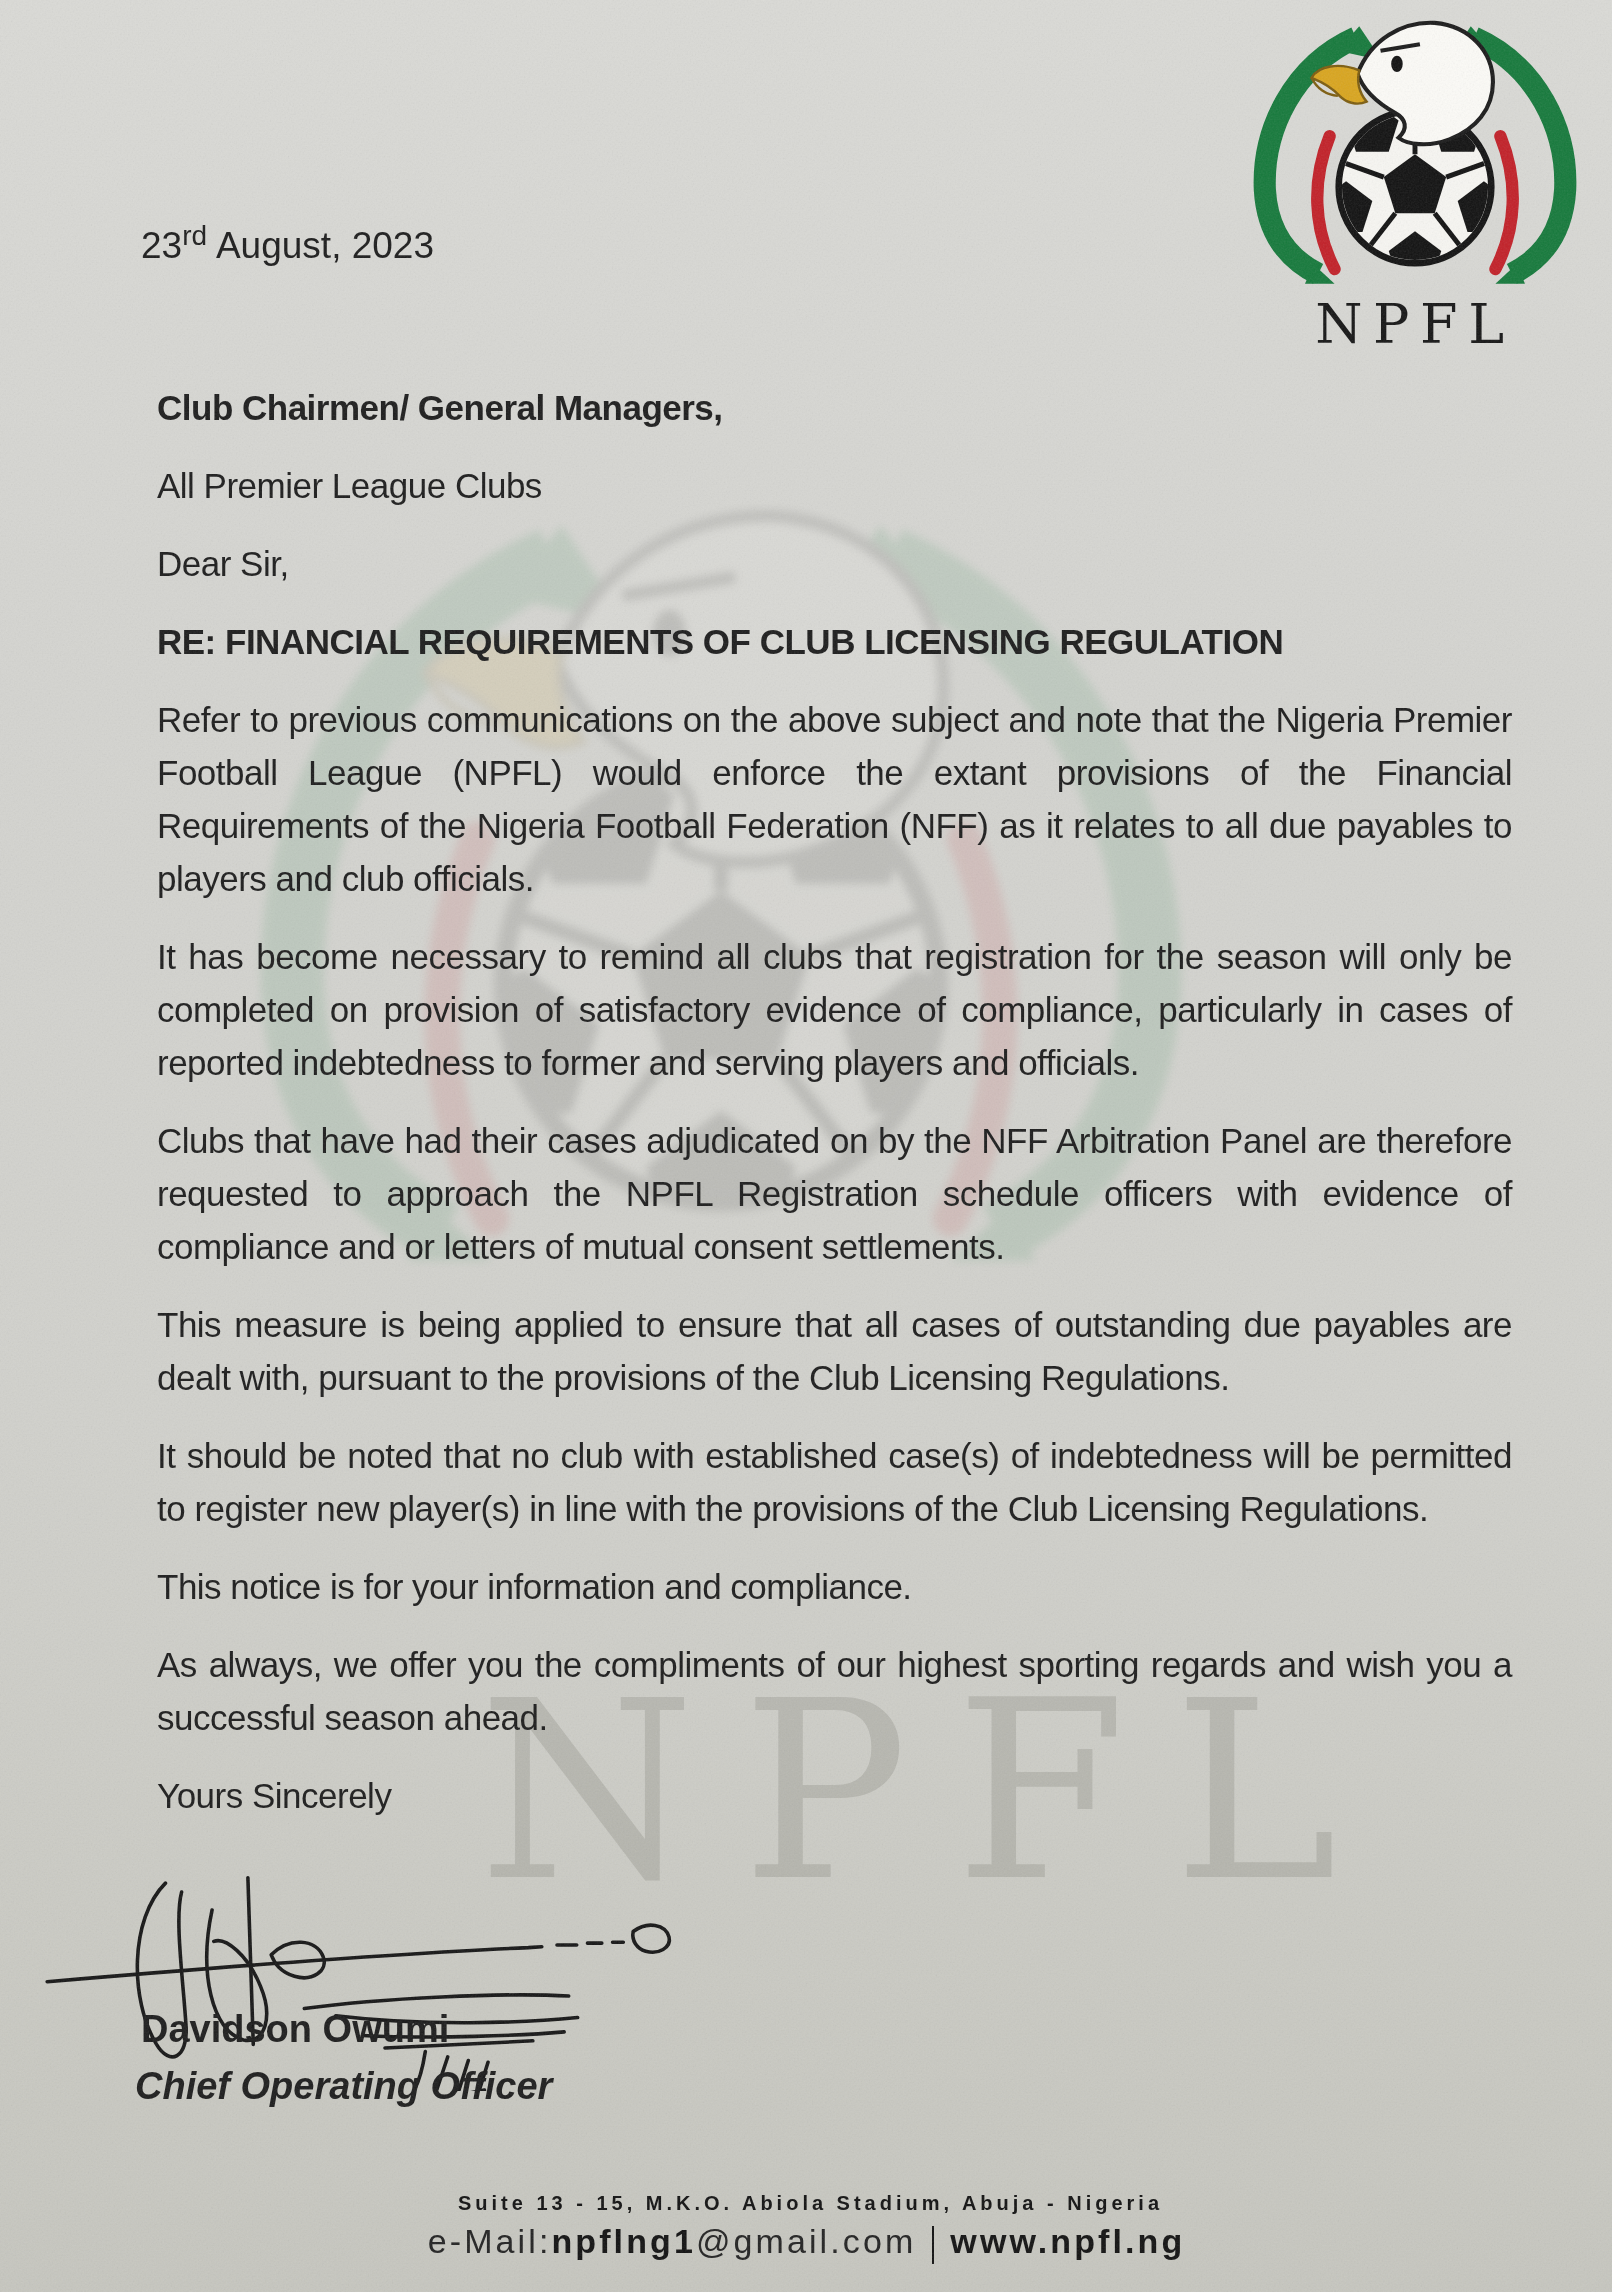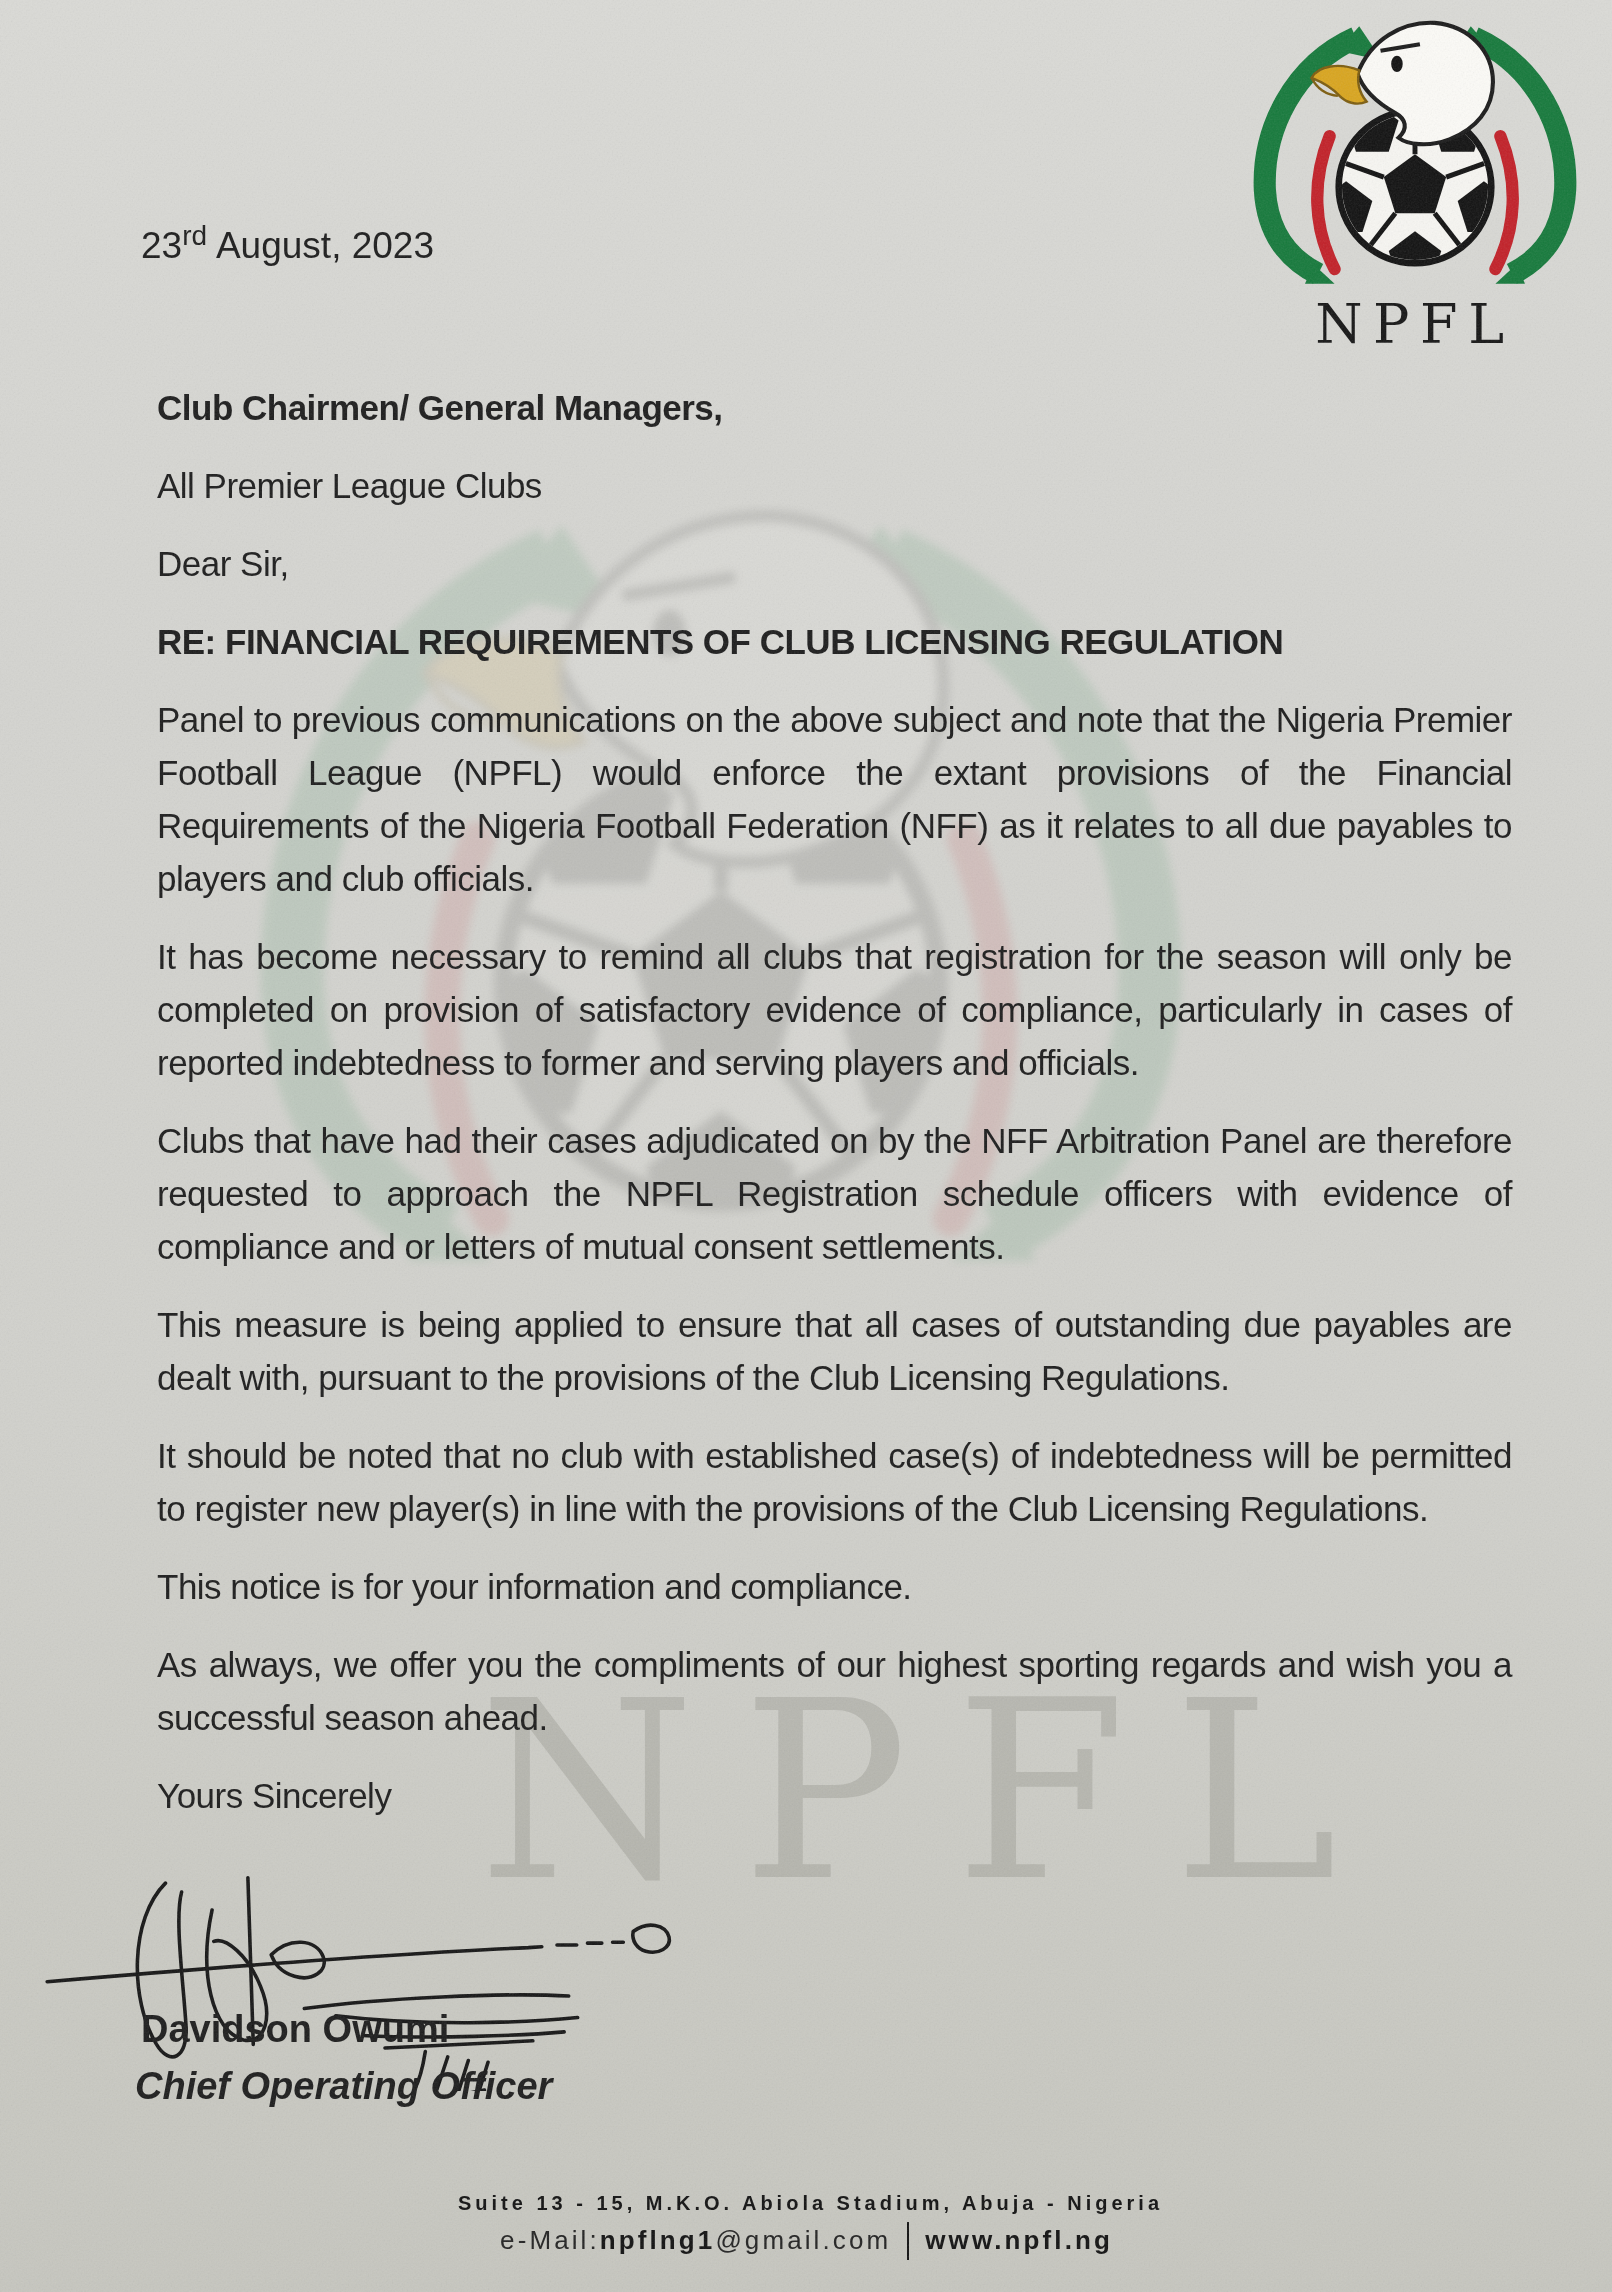--- a/index.html
+++ b/index.html
@@ -36,21 +36,21 @@
   .body-col p{margin:0 0 25px 0;font-size:35px;line-height:53px;letter-spacing:-0.5px;text-align:justify;}
   .body-col p.nj{text-align:left;}
   .bold{font-weight:bold;}
   
   .signature{position:absolute;left:40px;top:1867px;z-index:4;}
   .sig-name{position:absolute;left:141px;top:2008px;font-size:38px;font-weight:bold;z-index:4;}
   .sig-title{position:absolute;left:135px;top:2065px;font-size:38px;font-weight:bold;font-style:italic;z-index:4;}
   
   .footer{position:absolute;left:0;right:0;top:2192px;text-align:center;z-index:4;color:#111;}
   .footer .l1{font-size:20px;font-weight:bold;letter-spacing:4px;padding-left:8px;}
-  .footer .l2{font-size:26px;letter-spacing:3.1px;margin-top:7.2px;}
+  .footer .l2{font-size:34px;letter-spacing:3.1px;margin-top:7.2px;}
   .footer .lt{font-weight:normal;color:#222;}
   .footer .hv{font-weight:bold;}
   .vbar{display:inline-block;border-left:2.7px solid #111;height:38px;margin:0 16px;vertical-align:-10.7px;}
 </style>
 </head>
 <body>
 
 <div class="page">
 
   <svg width="0" height="0" style="position:absolute" aria-hidden="true">
@@ -114,21 +114,21 @@
     <div class="logo-text">NPFL</div>
   </div>
 
   <div class="date-line"><span>23</span><sup>rd</sup><span class="mo">August, 2023</span></div>
 
   <div class="body-col">
     <p class="bold nj">Club Chairmen/ General Managers,</p>
     <p class="nj">All Premier League Clubs</p>
     <p class="nj">Dear Sir,</p>
     <p class="bold nj">RE: FINANCIAL REQUIREMENTS OF CLUB LICENSING REGULATION</p>
-    <p>Panel to previous communications on the above subject and note that the Nigeria Premier Football League (NPFL) would enforce the extant provisions of the Financial Requirements of the Nigeria Football Federation (NFF) as it relates to all due payables to players and club officials.</p>
+    <p>Refer to previous communications on the above subject and note that the Nigeria Premier Football League (NPFL) would enforce the extant provisions of the Financial Requirements of the Nigeria Football Federation (NFF) as it relates to all due payables to players and club officials.</p>
     <p>It has become necessary to remind all clubs that registration for the season will only be completed on provision of satisfactory evidence of compliance, particularly in cases of reported indebtedness to former and serving players and officials.</p>
     <p>Clubs that have had their cases adjudicated on by the NFF Arbitration Panel are therefore requested to approach the NPFL Registration schedule officers with evidence of compliance and or letters of mutual consent settlements.</p>
     <p>This measure is being applied to ensure that all cases of outstanding due payables are dealt with, pursuant to the provisions of the Club Licensing Regulations.</p>
     <p>It should be noted that no club with established case(s) of indebtedness will be permitted to register new player(s) in line with the provisions of the Club Licensing Regulations.</p>
     <p>This notice is for your information and compliance.</p>
     <p>As always, we offer you the compliments of our highest sporting regards and wish you a successful season ahead.</p>
     <p class="nj">Yours Sincerely</p>
   </div>
 
   <svg class="signature" width="681" height="224" viewBox="0 0 760 250" fill="none" stroke="#151515" stroke-width="4" stroke-linecap="round">

